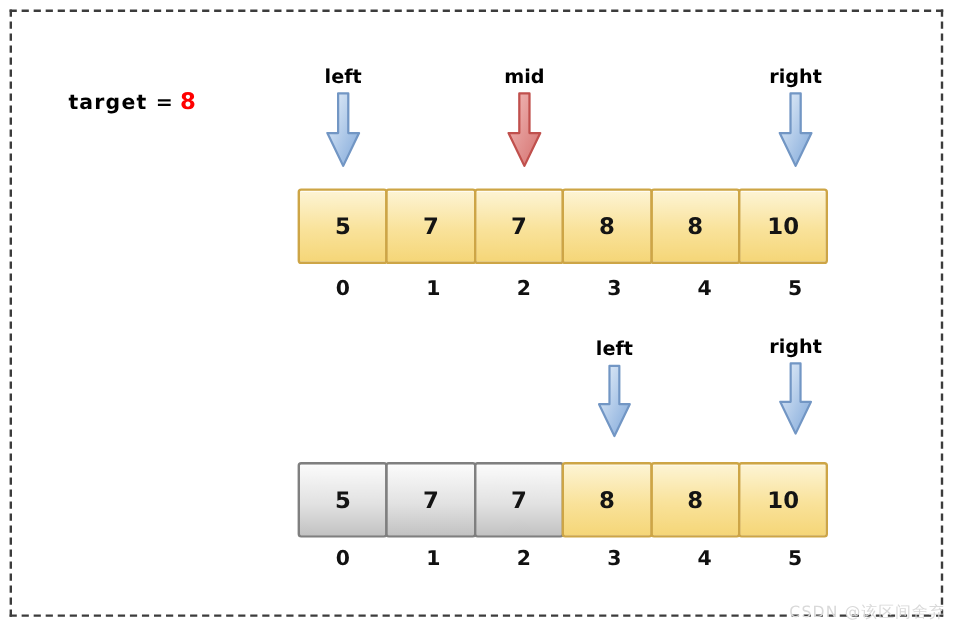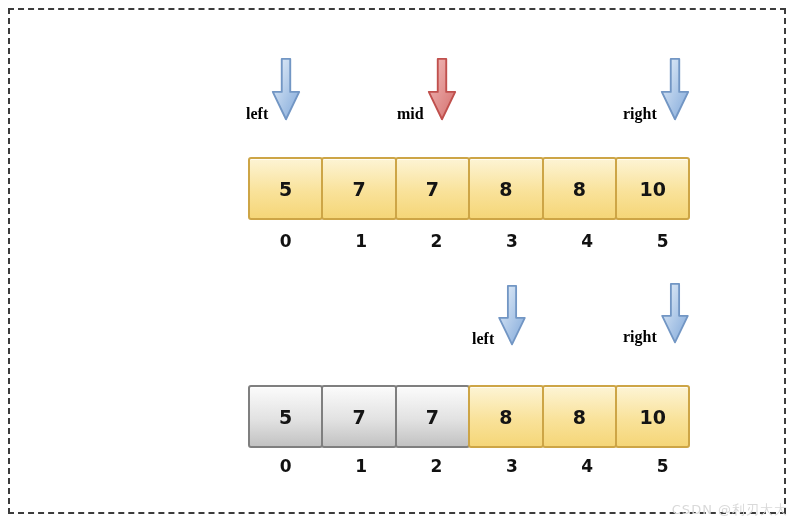--- a/index.html
+++ b/index.html
@@ -4,21 +4,21 @@
 <style>
   html,body{margin:0;padding:0;background:#fff;}
   .canvas{
     position:relative;width:794px;height:522px;background:#ffffff;
     font-family:"DejaVu Sans","Liberation Sans",sans-serif;overflow:hidden;
   }
   .frame{position:absolute;left:8px;top:8px;right:8px;bottom:8px;border:2px dashed #3c3c3c;}
   .target{position:absolute;left:57px;top:74px;font-size:17px;font-weight:bold;color:#000;letter-spacing:1px;}
   .target .tv{color:#ff0000;font-size:19px;margin-left:5px;}
   .discard{position:absolute;left:146px;top:333px;font-size:24px;font-weight:bold;color:#ed1c24;letter-spacing:2px;}
-  .pointer{position:absolute;width:80px;display:flex;flex-direction:row;align-items:flex-end;font-family:Liberation Serif, serif;}
+  .pointer{position:absolute;width:80px;display:flex;flex-direction:column;align-items:center;}
   .pointer .plabel{font-weight:bold;font-size:16px;color:#000;}
   .pointer svg{margin-top:3px;display:block;}
   .cells{position:absolute;display:flex;}
   .cell{
     box-sizing:border-box;width:75.4px;height:63px;margin-right:-2px;
     border:2px solid #cda546;border-radius:3px;
     background:linear-gradient(180deg,#fdf4d4 0%,#f9e29a 55%,#f5d678 100%);
     display:flex;align-items:center;justify-content:center;
     font-weight:bold;font-size:19px;color:#141414;
     box-shadow:inset 0 1px 0 rgba(255,255,255,.7);
@@ -44,20 +44,23 @@
       </linearGradient>
       <linearGradient id="gradRed" x1="0" y1="0" x2="1" y2="1">
         <stop offset="0" stop-color="#f2bcba"></stop>
           <stop offset="1" stop-color="#d4706e"></stop>
       </linearGradient>
     </defs>
   </svg>
 
   <div class="frame"></div>
 
+  <div class="target">
+    <span>target =</span><span class="tv">8</span>
+  </div>
 
   <div class="pointer" style="left:246px;top:54px">
     <span class="plabel">left</span>
     <svg width="36" height="66" viewBox="0 0 36 70">
       <path d="M13.5 2 L22.5 2 L22.5 37 L32 37 L18 66 L4 37 L13.5 37 Z" fill="url(#gradBlue)" stroke="#7296c4" stroke-width="2" stroke-linejoin="round"></path>
     </svg>
   </div>
 
   <div class="pointer" style="left:397px;top:54px">
     <span class="plabel">mid</span>
@@ -141,14 +144,14 @@
 
   <div class="indices" style="left:248px;top:456px">
     <span class="idx">0</span>
     <span class="idx">1</span>
     <span class="idx">2</span>
     <span class="idx">3</span>
     <span class="idx">4</span>
     <span class="idx">5</span>
   </div>
 
-  <div class="watermark">CSDN @利刃大大</div>
+  <div class="watermark">CSDN @该区间舍弃</div>
 </div>
 
 </body></html>

